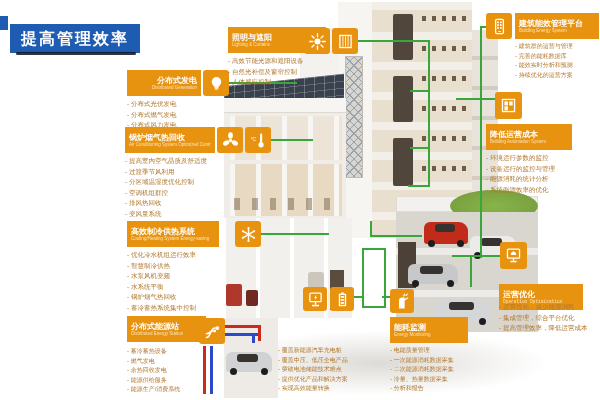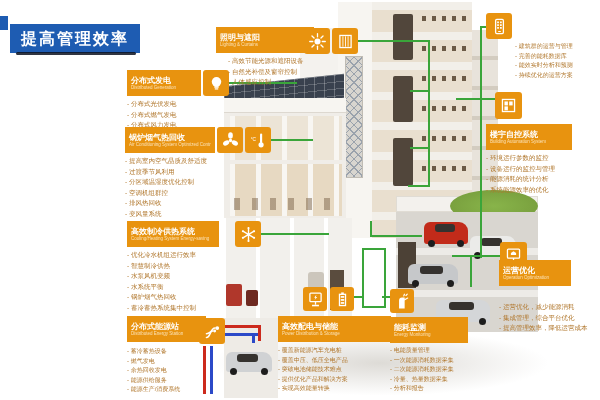--- a/index.html
+++ b/index.html
@@ -128,38 +128,38 @@
   <div class="abs pb" style="left:225px;top:333px;width:36px;height:3px;"></div>
   <div class="abs pr" style="left:258px;top:325px;width:3px;height:16px;"></div>
   <div class="abs pb" style="left:252px;top:333px;width:3px;height:10px;"></div>
   <div class="abs pr" style="left:203px;top:346px;width:3px;height:48px;"></div>
   <div class="abs pb" style="left:210px;top:346px;width:3px;height:48px;"></div>
 
   <div class="abs" id="edge-chip"></div>
   <div class="abs" id="banner"><span>提高管理效率</span></div>
   <div class="abs" id="banner-shadow"></div>
 
-  <div class="abs hdr" style="left:127px;top:70px;width:74px;">
+  <div class="abs hdr" style="left:127px;top:70px;width:74px;text-align:right;">
     <div class="hdr-cn">分布式发电</div>
     <div class="hdr-en">Distributed Generation</div>
   </div>
   <div class="abs icon-box ib26" style="left:203px;top:70px;">
     <svg viewBox="0 0 22 22">
         <circle cx="11" cy="9" r="5.5" fill="#fff"></circle>
         <rect x="8.5" y="14" width="5" height="2" fill="#fff"></rect>
         <rect x="9" y="16.5" width="4" height="1.5" fill="#fff"></rect>
       </svg>
   </div>
   <div class="abs items" style="left:127px;top:100px;width:80px;">
       <div class="bullet">分布式光伏发电</div>
       <div class="bullet">分布式燃气发电</div>
       <div class="bullet">分布式风力发电</div>
     </div>
 
-  <div class="abs hdr" style="left:216px;top:27px;width:98px;">
+  <div class="abs hdr" style="left:228px;top:27px;width:98px;">
     <div class="hdr-cn">照明与遮阳</div>
     <div class="hdr-en">Lighting &amp; Curtains</div>
   </div>
   <div class="abs icon-box ib26" style="left:304px;top:28px;">
     <svg viewBox="0 0 22 22">
         <circle cx="11" cy="11" r="3.5" fill="#fff"></circle>
         <g stroke="#fff" stroke-width="1.5" stroke-linecap="round">
           <line x1="11" y1="2" x2="11" y2="5.5"></line>
           <line x1="11" y1="16.5" x2="11" y2="20"></line>
           <line x1="2" y1="11" x2="5.5" y2="11"></line>
@@ -280,24 +280,20 @@
   </div>
   <div class="abs icon-box ib24" style="left:330px;top:287px;">
     <svg viewBox="0 0 22 22">
         <rect x="7.5" y="5" width="7" height="13" fill="none" stroke="#fff" stroke-width="1.5"></rect>
         <rect x="9.5" y="2.8" width="3" height="1.8" fill="#fff"></rect>
         <rect x="9" y="7" width="4" height="2" fill="#fff"></rect>
         <rect x="9" y="10.5" width="4" height="2" fill="#fff"></rect>
         <rect x="9" y="14" width="4" height="2" fill="#fff"></rect>
       </svg>
   </div>
-  <div class="abs hdr" style="left:278px;top:316px;width:113px;">
-    <div class="hdr-cn">高效配电与储能</div>
-    <div class="hdr-en">Power Distribution &amp; Storage</div>
-  </div>
   <div class="abs items compact" style="left:278px;top:347px;width:112px;">
       <div class="bullet">覆盖新能源汽车充电桩</div>
       <div class="bullet">覆盖中压、低压全电产品</div>
       <div class="bullet">突破电池储能技术难点</div>
       <div class="bullet">提供优化产品和解决方案</div>
       <div class="bullet">实现高效能量转换</div>
     </div>
 
   <div class="abs icon-box ib24" style="left:390px;top:289px;">
     <svg viewBox="0 0 22 22">
@@ -328,55 +324,59 @@
           <rect x="8.3" y="5.2" width="2" height="2"></rect>
           <rect x="11.6" y="5.2" width="2" height="2"></rect>
           <rect x="8.3" y="8.4" width="2" height="2"></rect>
           <rect x="11.6" y="8.4" width="2" height="2"></rect>
           <rect x="8.3" y="11.6" width="2" height="2"></rect>
           <rect x="11.6" y="11.6" width="2" height="2"></rect>
         </g>
         <line x1="9.5" y1="16.8" x2="12.5" y2="16.8" stroke="#fff" stroke-width="1.2"></line>
       </svg>
   </div>
+  <div class="abs hdr" style="left:515px;top:13px;width:84px;">
+    <div class="hdr-cn">建筑能效管理平台</div>
+    <div class="hdr-en">Building Energy System</div>
+  </div>
   <div class="abs items compact" style="left:515px;top:43px;width:85px;">
       <div class="bullet">建筑群的运营与管理</div>
       <div class="bullet">完善的能耗数据库</div>
       <div class="bullet">能效实时分析和预测</div>
       <div class="bullet">持续优化的运营方案</div>
     </div>
 
   <div class="abs icon-box ib27" style="left:495px;top:92px;">
     <svg viewBox="0 0 22 22">
         <rect x="4" y="4" width="14" height="14" fill="none" stroke="#fff" stroke-width="1.5"></rect>
         <rect x="6.3" y="6.3" width="4" height="4.6" fill="#fff"></rect>
         <rect x="11.8" y="6.3" width="4" height="4.6" fill="#fff"></rect>
         <rect x="6.3" y="12" width="4" height="4.6" fill="#fff"></rect>
       </svg>
   </div>
   <div class="abs hdr" style="left:486px;top:124px;width:86px;">
-    <div class="hdr-cn">楼宇自控系统</div>
+    <div class="hdr-cn">降低运营成本</div>
     <div class="hdr-en">Building Automation System</div>
   </div>
   <div class="abs items" style="left:486px;top:154px;width:100px;">
       <div class="bullet">环境运行参数的监控</div>
       <div class="bullet">设备运行的监控与管理</div>
       <div class="bullet">能源消耗的统计分析</div>
       <div class="bullet">系统能源效率的优化</div>
     </div>
 
   <div class="abs icon-box ib27" style="left:500px;top:242px;">
     <svg viewBox="0 0 22 22">
         <rect x="4" y="3.5" width="14" height="10.5" rx="1" fill="none" stroke="#fff" stroke-width="1.5"></rect>
         <path d="M8 10.5 L8 8.2 L11 6 L14 8.2 L14 10.5 Z" fill="#fff"></path>
         <line x1="11" y1="14" x2="11" y2="17" stroke="#fff" stroke-width="1.5"></line>
         <line x1="7.5" y1="18" x2="14.5" y2="18" stroke="#fff" stroke-width="1.8"></line>
       </svg>
   </div>
-  <div class="abs hdr" style="left:499px;top:260px;width:72px;">
+  <div class="abs hdr" style="left:499px;top:284px;width:84px;font-family:Liberation Mono, monospace;">
     <div class="hdr-cn">运营优化</div>
     <div class="hdr-en">Operation Optimization</div>
   </div>
   <div class="abs items" style="left:499px;top:303px;width:100px;">
       <div class="bullet">运营优化，减少能源消耗</div>
       <div class="bullet">集成管理，综合平台优化</div>
       <div class="bullet">提高管理效率，降低运营成本</div>
     </div>
 
 </div>

